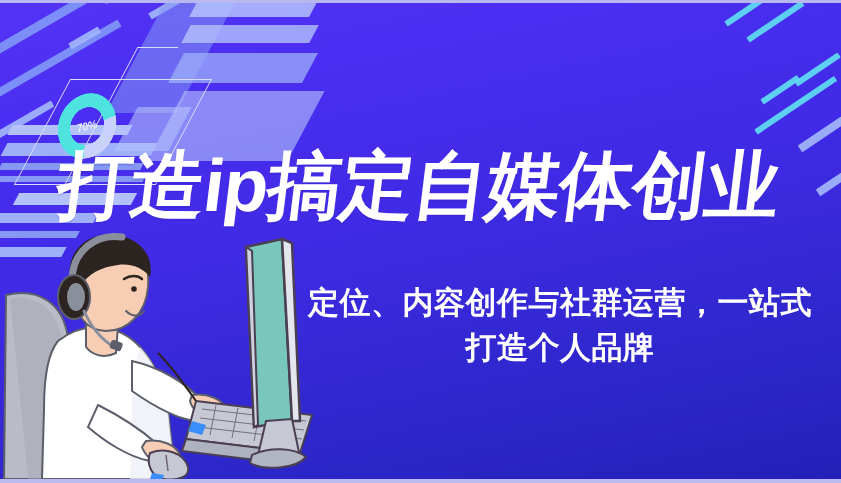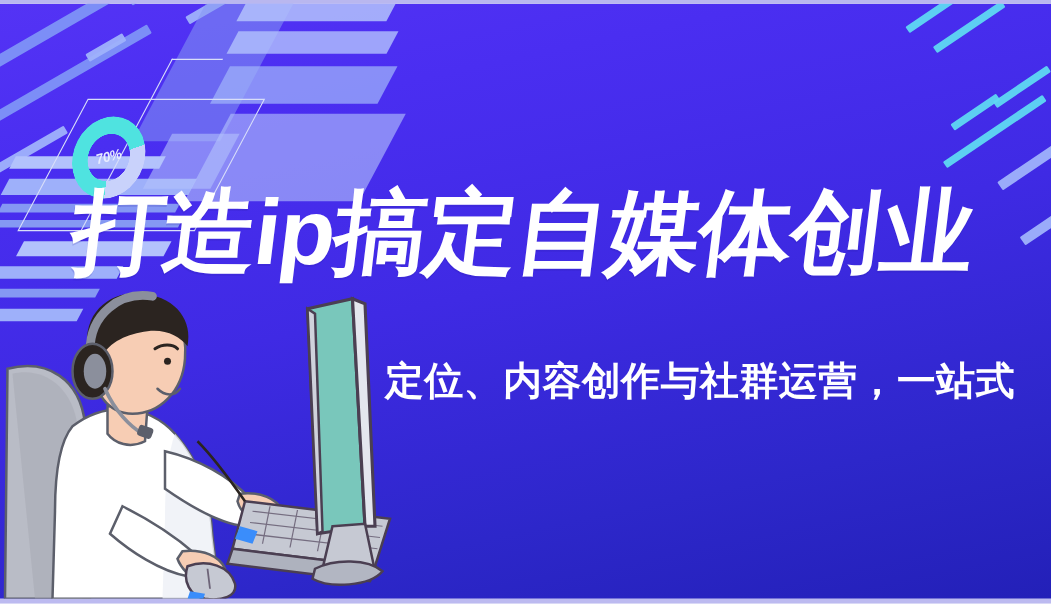--- a/index.html
+++ b/index.html
@@ -83,21 +83,21 @@
     white-space:nowrap;
     text-shadow:0 2px 0 rgba(40,30,160,.18);
   }
 
   .subtitle{
     position:absolute;
     left:292px;top:280px;
     width:536px;
     text-align:center;
     color:#ffffff;
-    font-family:Liberation Sans, sans-serif;
+    font-family:Liberation Mono, monospace;
     font-weight:700;
     font-size:31px;
     line-height:1.45;
     letter-spacing:.5px;
   }
   .subtitle .l2{display:block;}
 
   
   .illu{position:absolute;left:0;bottom:0;width:330px;height:250px;}
 </style>
@@ -149,20 +149,21 @@
 
   <div class="donut">
     <div class="ring"></div>
     <div class="pct">70%</div>
   </div>
 
   <div class="title">打造ip搞定自媒体创业</div>
 
   <div class="subtitle">
     <span class="l1">定位、内容创作与社群运营，一站式</span>
+    <span class="l2">打造个人品牌</span>
   </div>
 
   <svg class="illu" viewBox="0 0 330 250" preserveAspectRatio="xMinYMax meet">
 
     <g>
       <path d="M6 66 C 38 58, 64 74, 68 110 L 72 250 L 4 250 Z" fill="#b9bcc6" stroke="#5c5f6b" stroke-width="2"></path>
       <path d="M10 70 C 34 64, 58 80, 62 112 L 66 250 L 28 250 Z" fill="#a7aab5" opacity=".55"></path>
     </g>
 
     <g>

